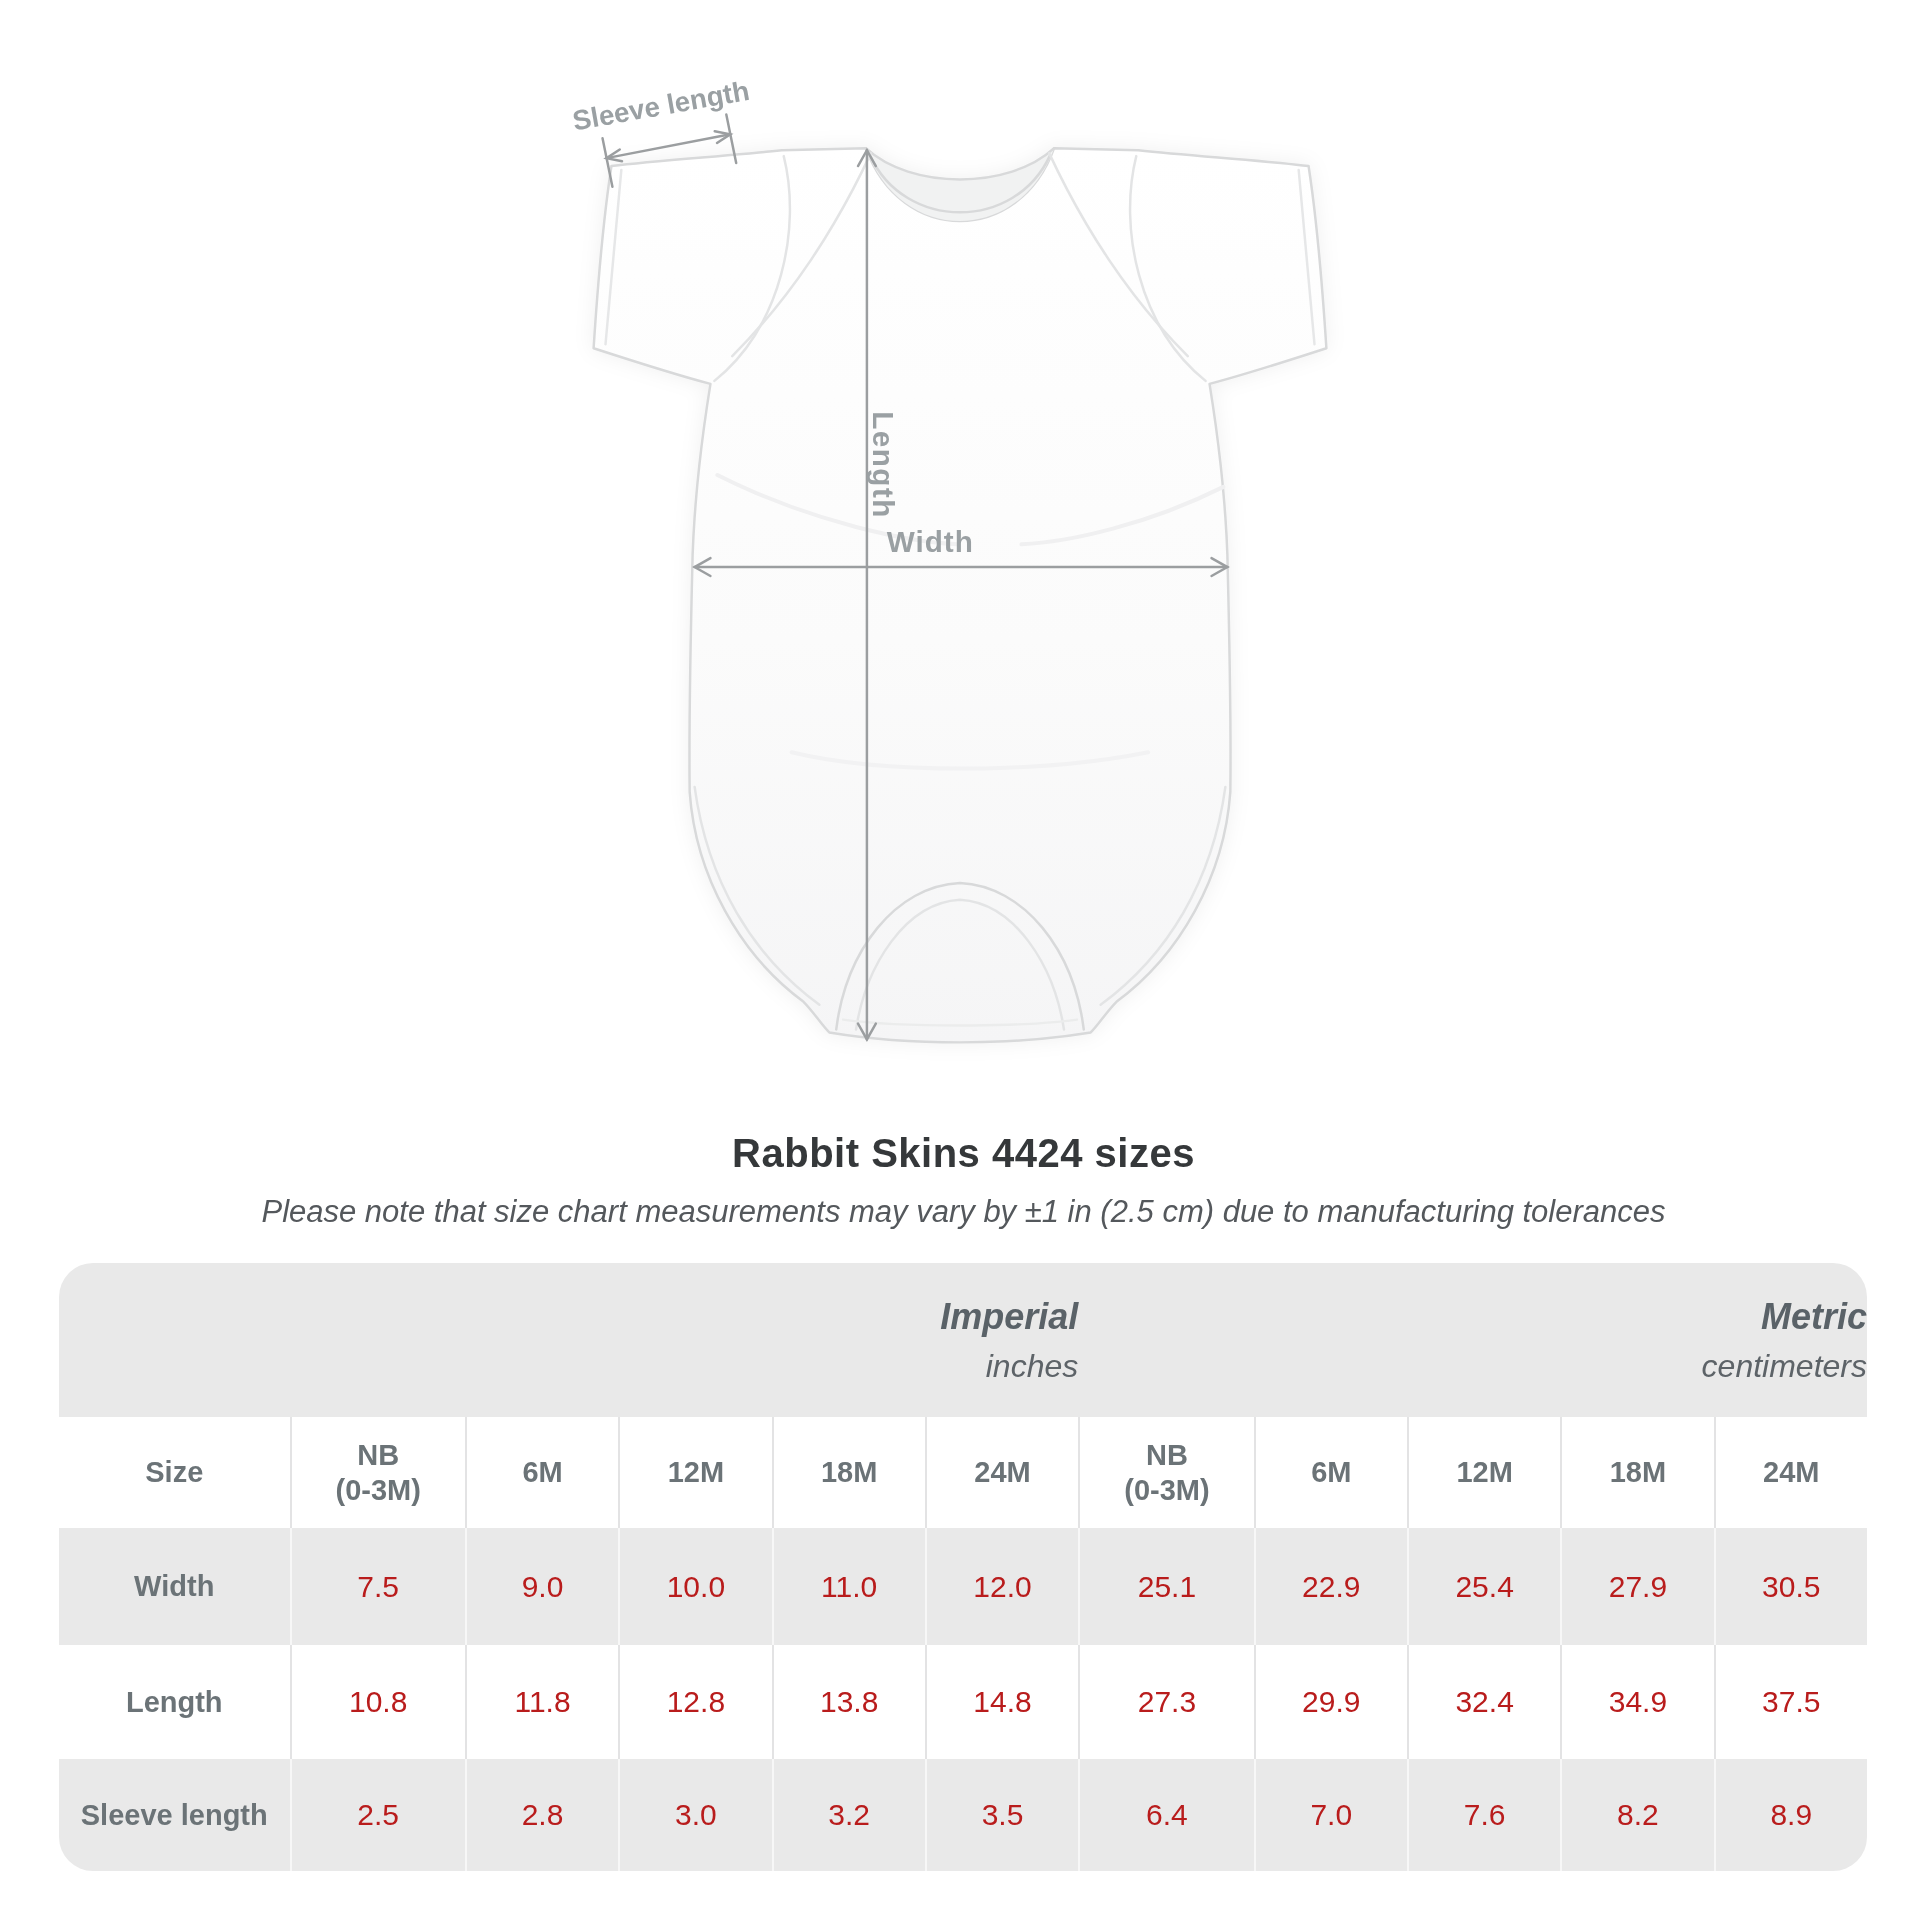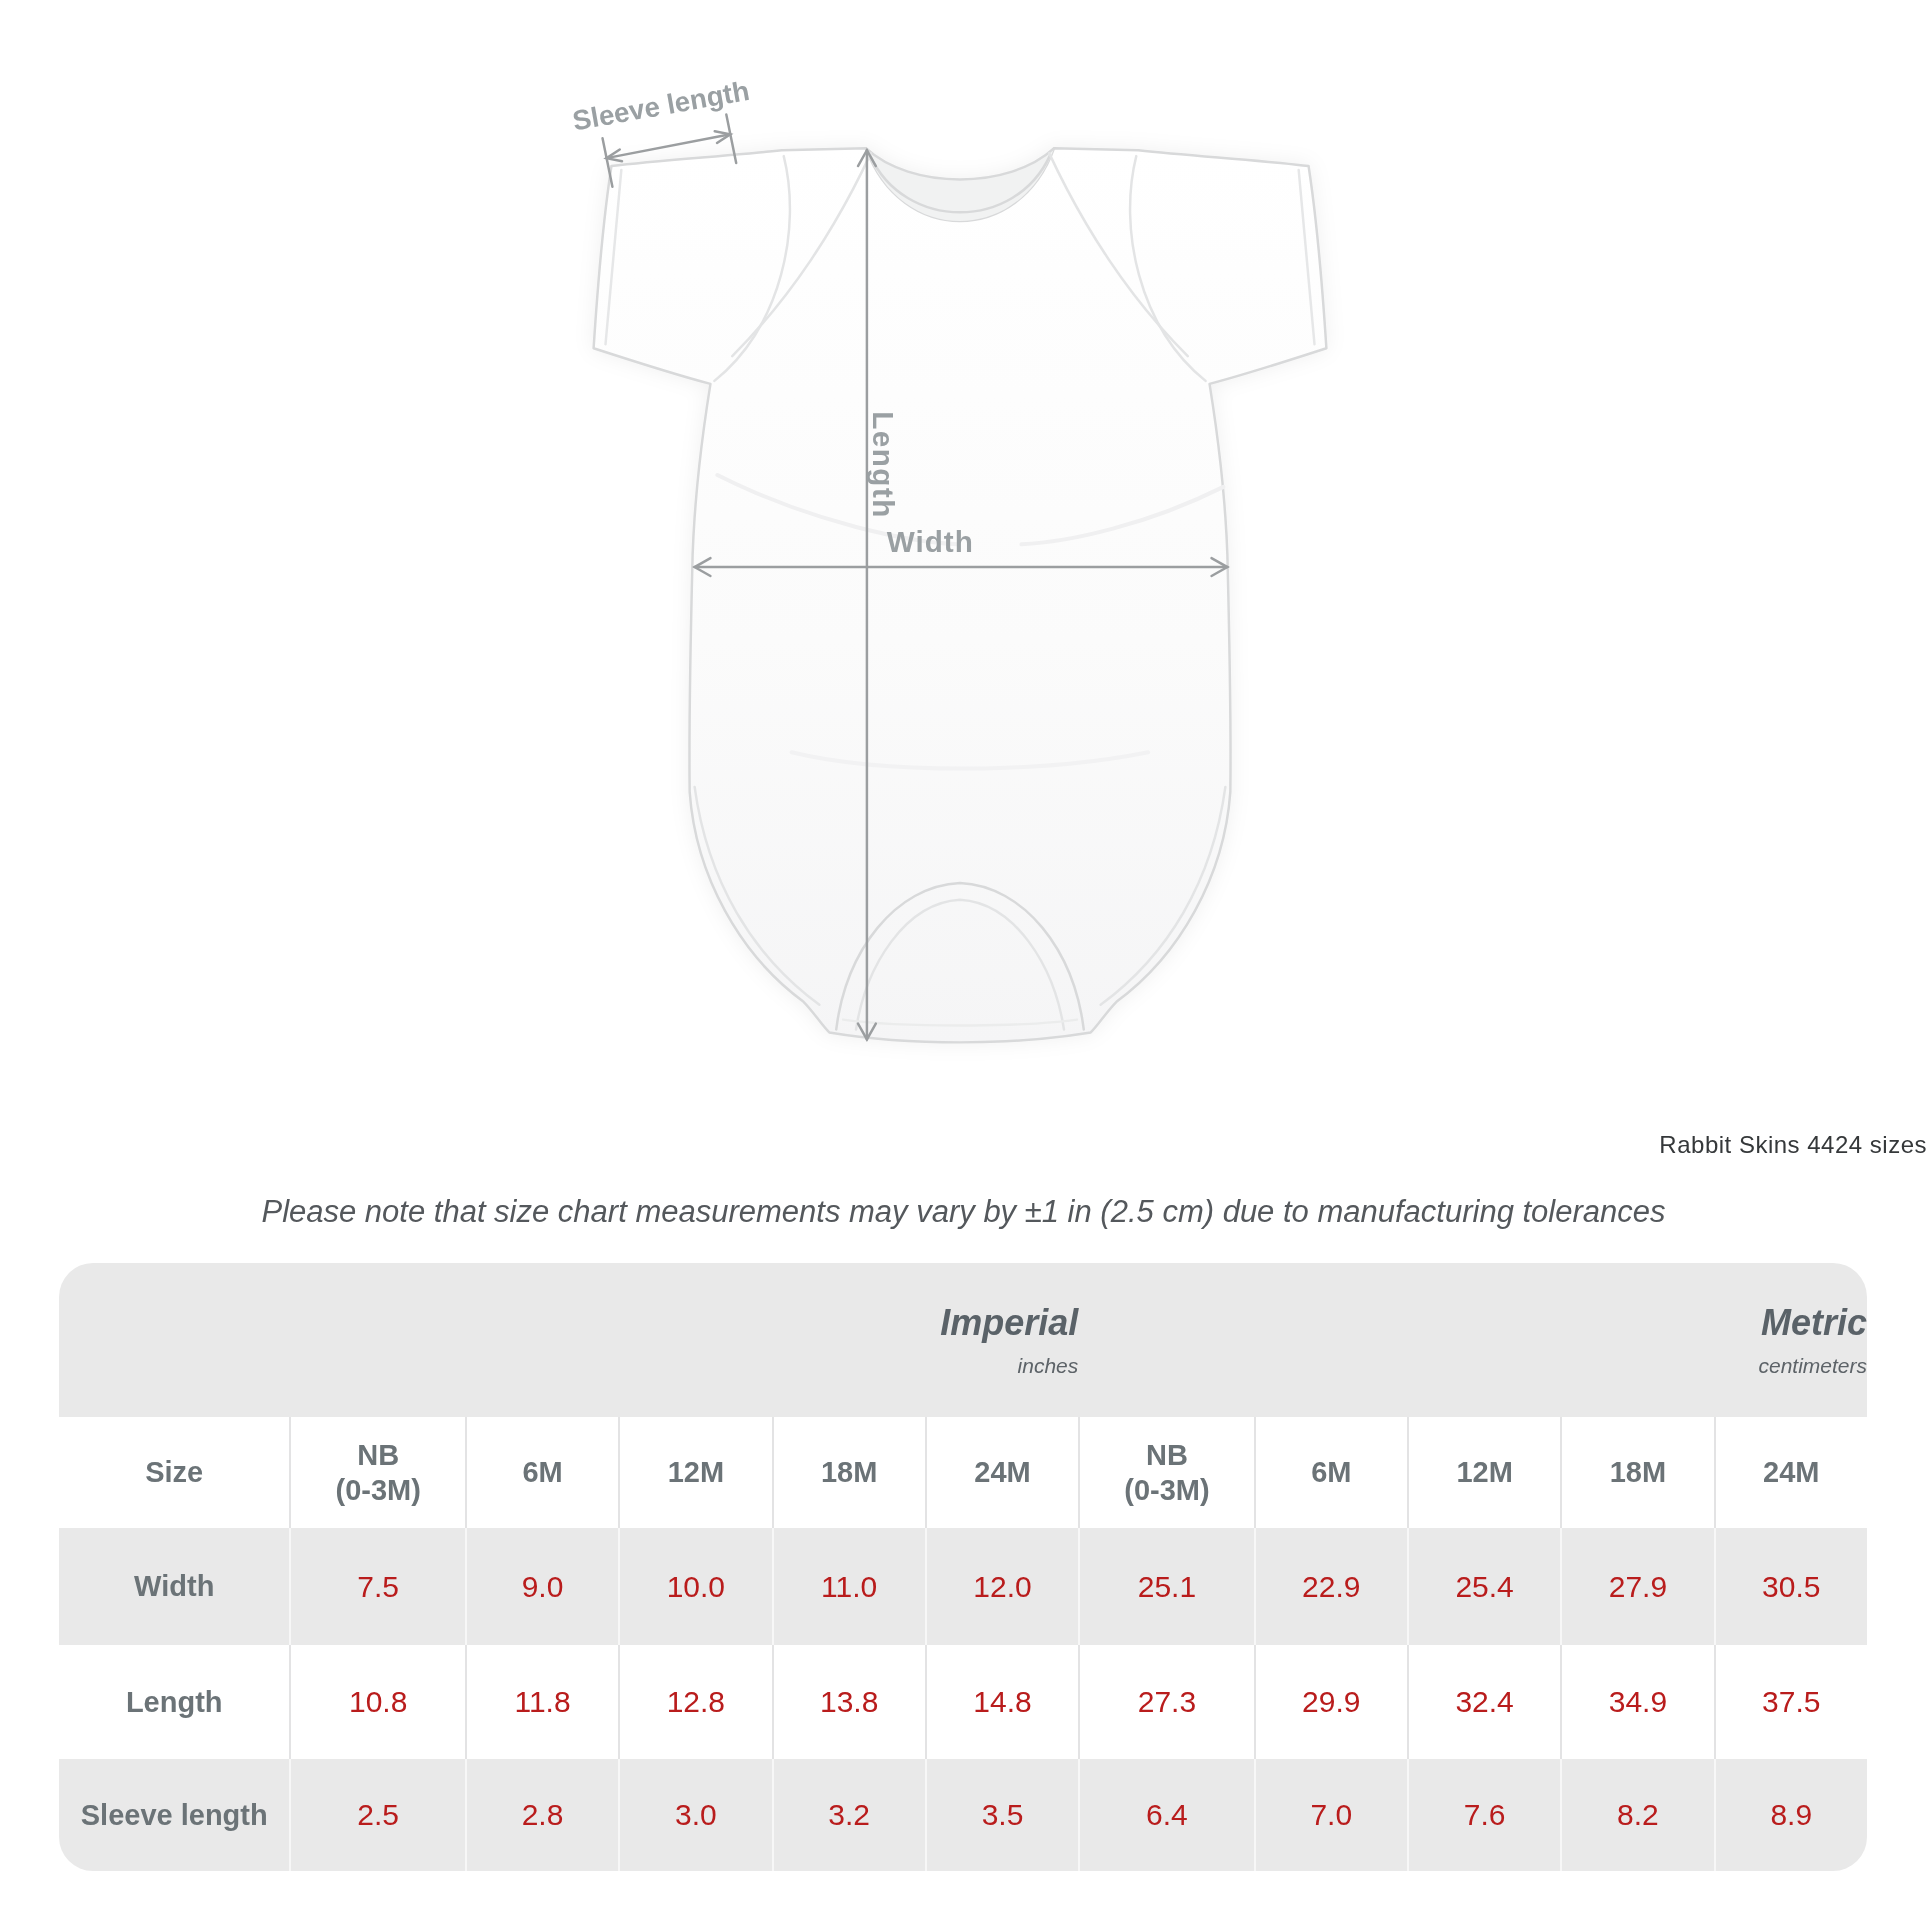--- a/index.html
+++ b/index.html
@@ -14,22 +14,22 @@
   
   .diagram {
     position:absolute; left:554px; top:59px;
     width:812px; height:1030px;
   }
   .garment { filter:drop-shadow(0 0 10px rgba(0,0,0,0.06)); }
 
   
   .title {
     position:absolute; left:0; top:1131px; width:100%;
-    text-align:right;
-    font-size:24px; font-weight:normal; color:#35383a;
+    text-align:center;
+    font-size:40px; font-weight:bold; color:#35383a;
     letter-spacing:0.5px;
   }
   .note {
     position:absolute; left:0; top:1194px; width:100%;
     text-align:center;
     font-size:31px; font-style:italic; color:#54585c;
   }
 
   
   table.size-table {
@@ -38,21 +38,21 @@
     table-layout:fixed;
   }
   .size-table td {
     text-align:center; vertical-align:middle;
     padding:0;
   }
   tr.band td { background:#e9e9e9; height:154px;text-align:right; }
   td.band-imperial { border-top-left-radius:34px; }
   td.band-metric  { border-top-right-radius:34px; }
   .unit-name { font-size:36px; font-weight:bold; font-style:italic; color:#5a6268; }
-  .unit-sub  { font-size:21px; font-style:italic; color:#5d6368; margin-top:10px; }
+  .unit-sub  { font-size:32px; font-style:italic; color:#5d6368; margin-top:10px; }
 
   tr.head td {
     height:111px; background:#ffffff;
     font-size:29px; font-weight:bold; color:#6b7377;
     white-space:pre-line; line-height:1.2;
   }
   tr.data td { font-size:30px; color:#b91c1c; }
   tr.data td.rowlabel { font-size:29px; font-weight:bold; color:#6b7377; }
   tr.gray  td { background:#e9e9e9; height:117px; }
   tr.white td { background:#ffffff; height:114px; }

